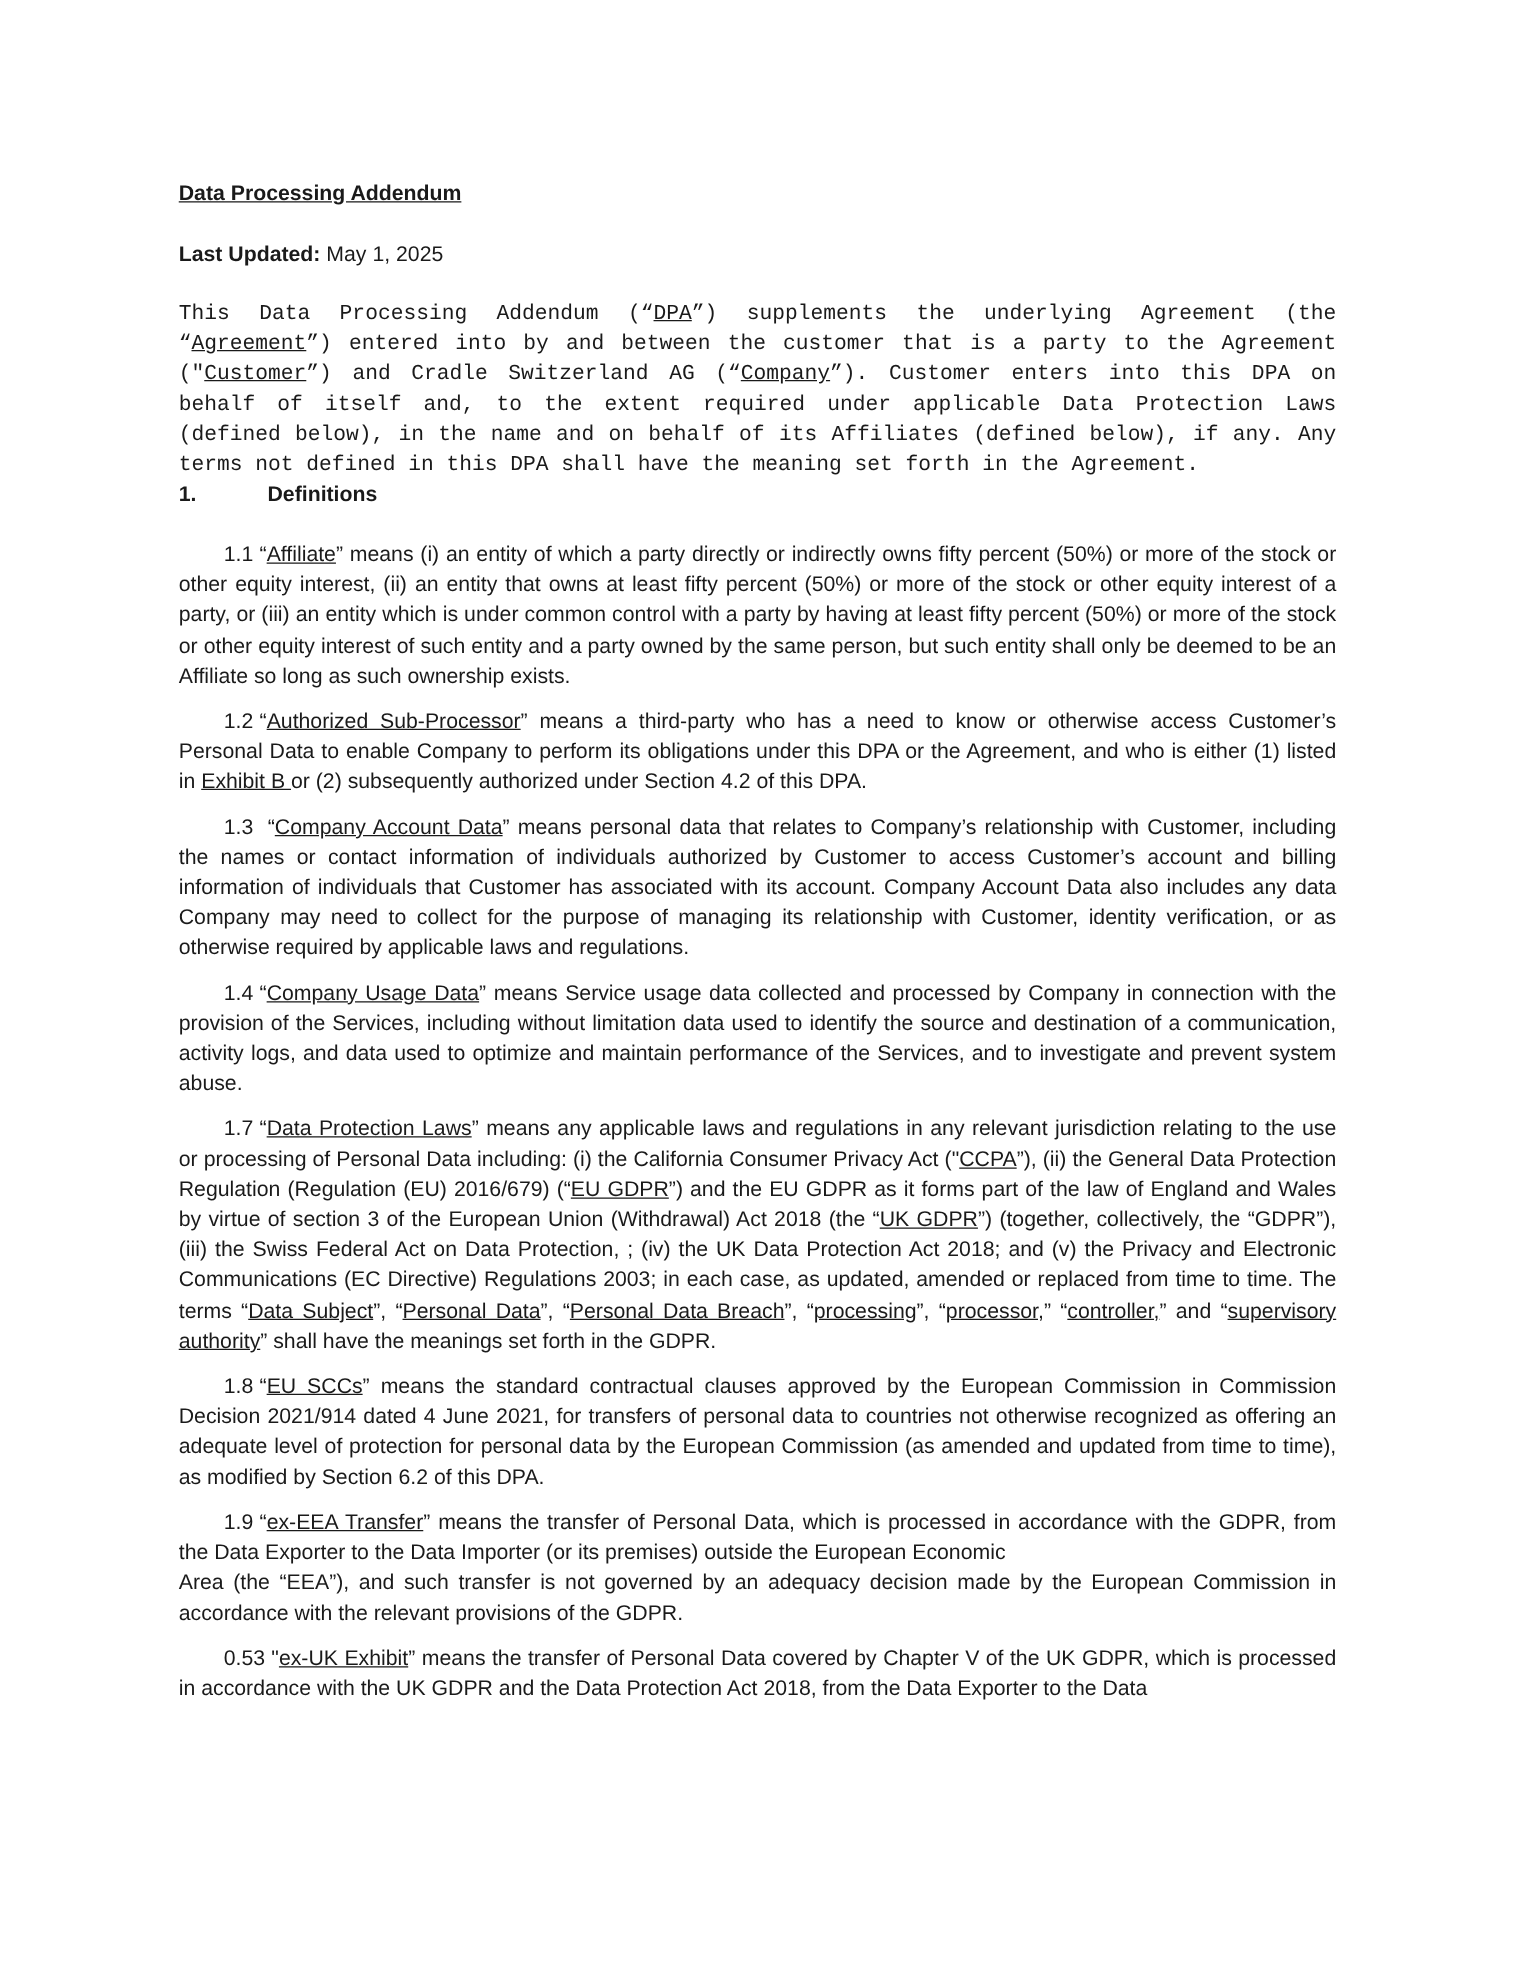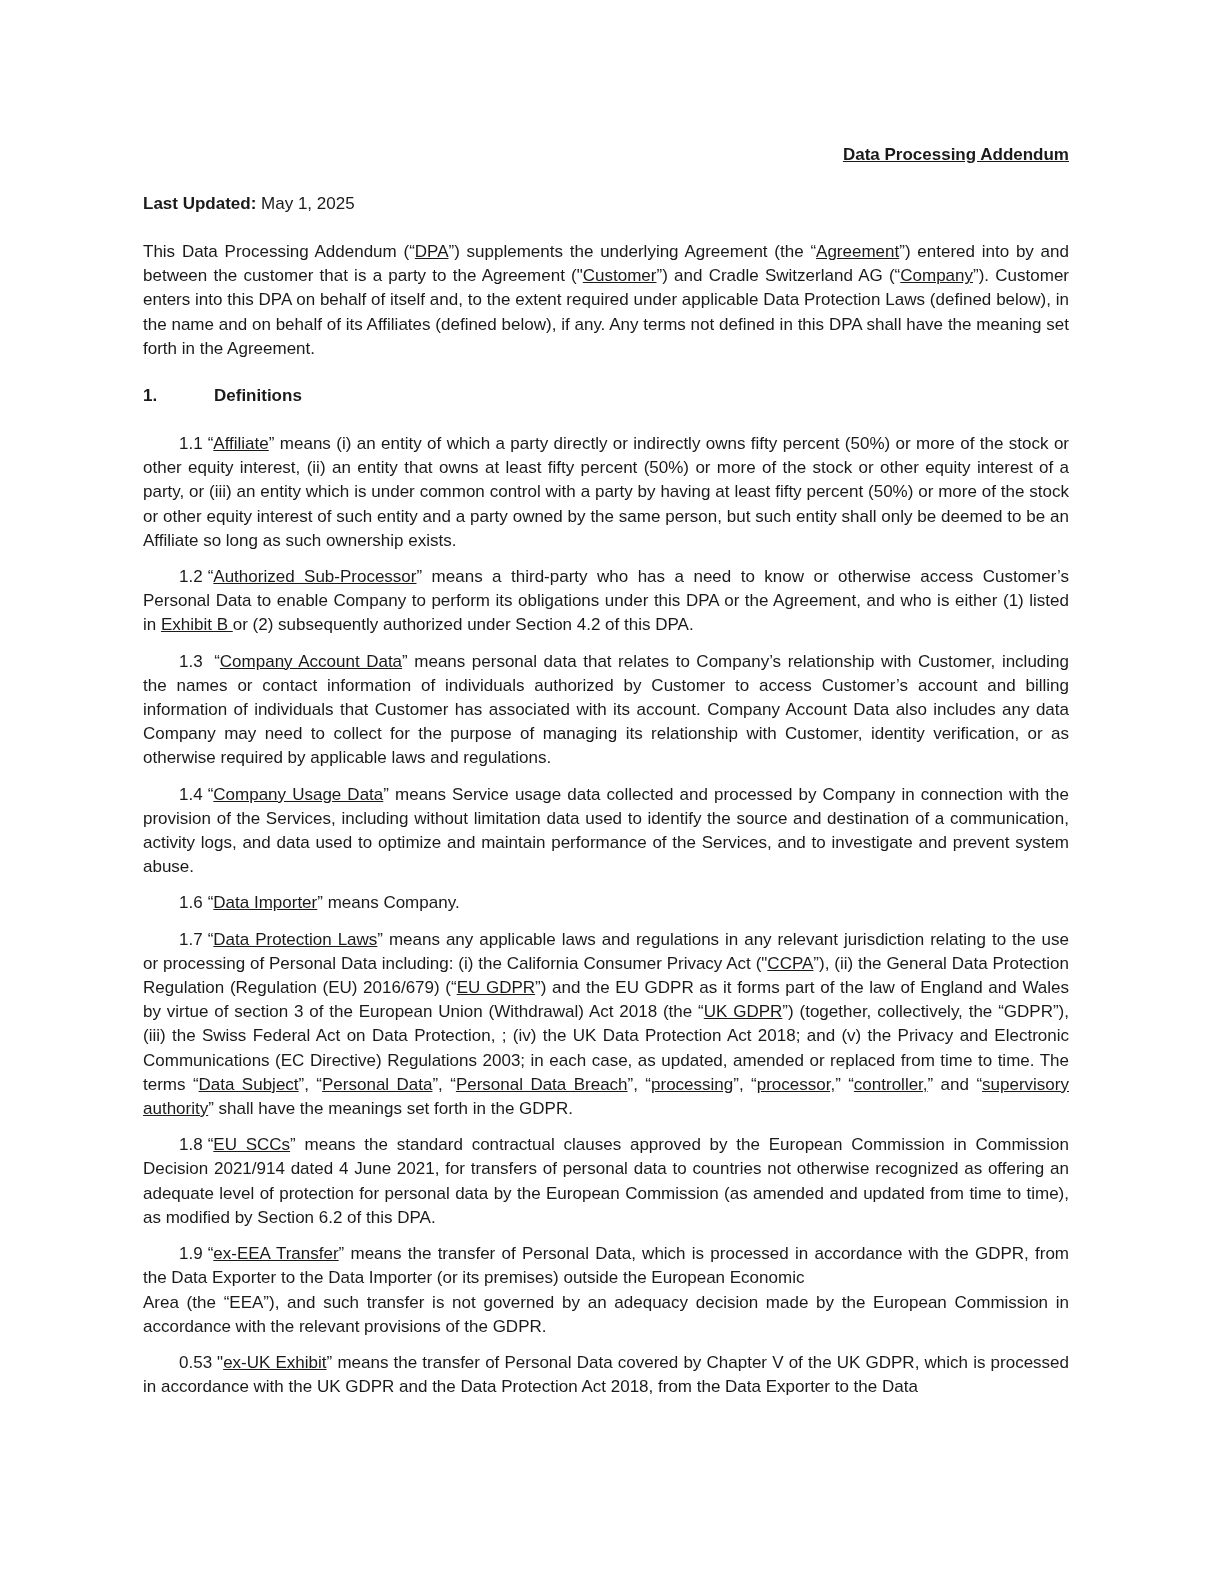--- a/index.html
+++ b/index.html
@@ -3,26 +3,26 @@
 <meta charset="utf-8">
 <style>
   html, body { margin: 0; padding: 0; background: #ffffff; }
   body { width: 1224px; height: 1584px; position: relative; overflow: hidden; }
   .page {
     position: absolute; left: 143px; top: 0; width: 926px;
     font-family: "Liberation Sans", sans-serif;
     color: #1a1a1a; font-size: 17px; line-height: 24.2px;
   }
   .title {
-    position: absolute; top: 143px; left: 0; width: 926px; text-align: right;
+    position: absolute; top: 143px; left: 0; width: 926px; text-align: left;
     font-weight: bold; text-decoration: underline; font-size: 17px;
   }
   .updated { position: absolute; top: 192px; left: 0; }
   .updated b { font-weight: bold; }
-  .intro { position: absolute; top: 240px; left: 0; width: 926px; text-align: justify; }
+  .intro { position: absolute; top: 240px; left: 0; width: 926px; text-align: justify; font-family: Liberation Mono, monospace; }
   .sec-head { position: absolute; top: 384px; left: 0; font-weight: bold; }
   .sec-head .num { display: inline-block; width: 71px; }
   .defs { position: absolute; top: 420px; left: 0; width: 926px; }
   .def { text-align: justify; margin: 12px 0 12px 0; text-indent: 36px; }
   .def .dn { margin-right: 5px; }
   u { text-decoration: underline; }
 </style>
 </head>
 <body>
 
@@ -38,19 +38,18 @@
 
   <div class="sec-head">
     <span class="num">1.</span><span>Definitions</span>
   </div>
 
   <div class="defs">
       <p class="def"><span class="dn">1.1</span>“<u>Affiliate</u>” means (i) an entity of which a party directly or indirectly owns fifty percent (50%) or more of the stock or other equity interest, (ii) an entity that owns at least fifty percent (50%) or more of the stock or other equity interest of a party, or (iii) an entity which is under common control with a party by having at least fifty percent (50%) or more of the stock or other equity interest of such entity and a party owned by the same person, but such entity shall only be deemed to be an Affiliate so long as such ownership exists.</p>
       <p class="def"><span class="dn">1.2</span>“<u>Authorized Sub-Processor</u>” means a third-party who has a need to know or otherwise access Customer’s Personal Data to enable Company to perform its obligations under this DPA or the Agreement, and who is either (1) listed in <u>Exhibit B </u>or (2) subsequently authorized under Section 4.2 of this DPA.</p>
       <p class="def"><span class="dn">1.3</span> “<u>Company Account Data</u>” means personal data that relates to Company’s relationship with Customer, including the names or contact information of individuals authorized by Customer to access Customer’s account and billing information of individuals that Customer has associated with its account. Company Account Data also includes any data Company may need to collect for the purpose of managing its relationship with Customer, identity verification, or as otherwise required by applicable laws and regulations.</p>
       <p class="def"><span class="dn">1.4</span>“<u>Company Usage Data</u>” means Service usage data collected and processed by Company in connection with the provision of the Services, including without limitation data used to identify the source and destination of a communication, activity logs, and data used to optimize and maintain performance of the Services, and to investigate and prevent system abuse.</p>
-      <p class="def"><span class="dn">1.6</span>“<u>Data Importer</u>” means Company.</p>
       <p class="def"><span class="dn">1.7</span>“<u>Data Protection Laws</u>” means any applicable laws and regulations in any relevant jurisdiction relating to the use or processing of Personal Data including: (i) the California Consumer Privacy Act ("<u>CCPA</u>”), (ii) the General Data Protection Regulation (Regulation (EU) 2016/679) (“<u>EU GDPR</u>”) and the EU GDPR as it forms part of the law of England and Wales by virtue of section 3 of the European Union (Withdrawal) Act 2018 (the “<u>UK GDPR</u>”) (together, collectively, the “GDPR”), (iii) the Swiss Federal Act on Data Protection, ; (iv) the UK Data Protection Act 2018; and (v) the Privacy and Electronic Communications (EC Directive) Regulations 2003; in each case, as updated, amended or replaced from time to time. The terms “<u>Data Subject</u>”, “<u>Personal Data</u>”, “<u>Personal Data Breach</u>”, “<u>processing</u>”, “<u>processor,</u>” “<u>controller,</u>” and “<u>supervisory authority</u>” shall have the meanings set forth in the GDPR.</p>
       <p class="def"><span class="dn">1.8</span>“<u>EU SCCs</u>” means the standard contractual clauses approved by the European Commission in Commission Decision 2021/914 dated 4 June 2021, for transfers of personal data to countries not otherwise recognized as offering an adequate level of protection for personal data by the European Commission (as amended and updated from time to time), as modified by Section 6.2 of this DPA.</p>
       <p class="def"><span class="dn">1.9</span>“<u>ex-EEA Transfer</u>” means the transfer of Personal Data, which is processed in accordance with the GDPR, from the Data Exporter to the Data Importer (or its premises) outside the European Economic<br>Area (the “EEA”), and such transfer is not governed by an adequacy decision made by the European Commission in accordance with the relevant provisions of the GDPR.</p>
       <p class="def"><span class="dn">0.53</span>"<u>ex-UK Exhibit</u>” means the transfer of Personal Data covered by Chapter V of the UK GDPR, which is processed in accordance with the UK GDPR and the Data Protection Act 2018, from the Data Exporter to the Data</p>
     </div>
 </div>
 
 </body></html>

